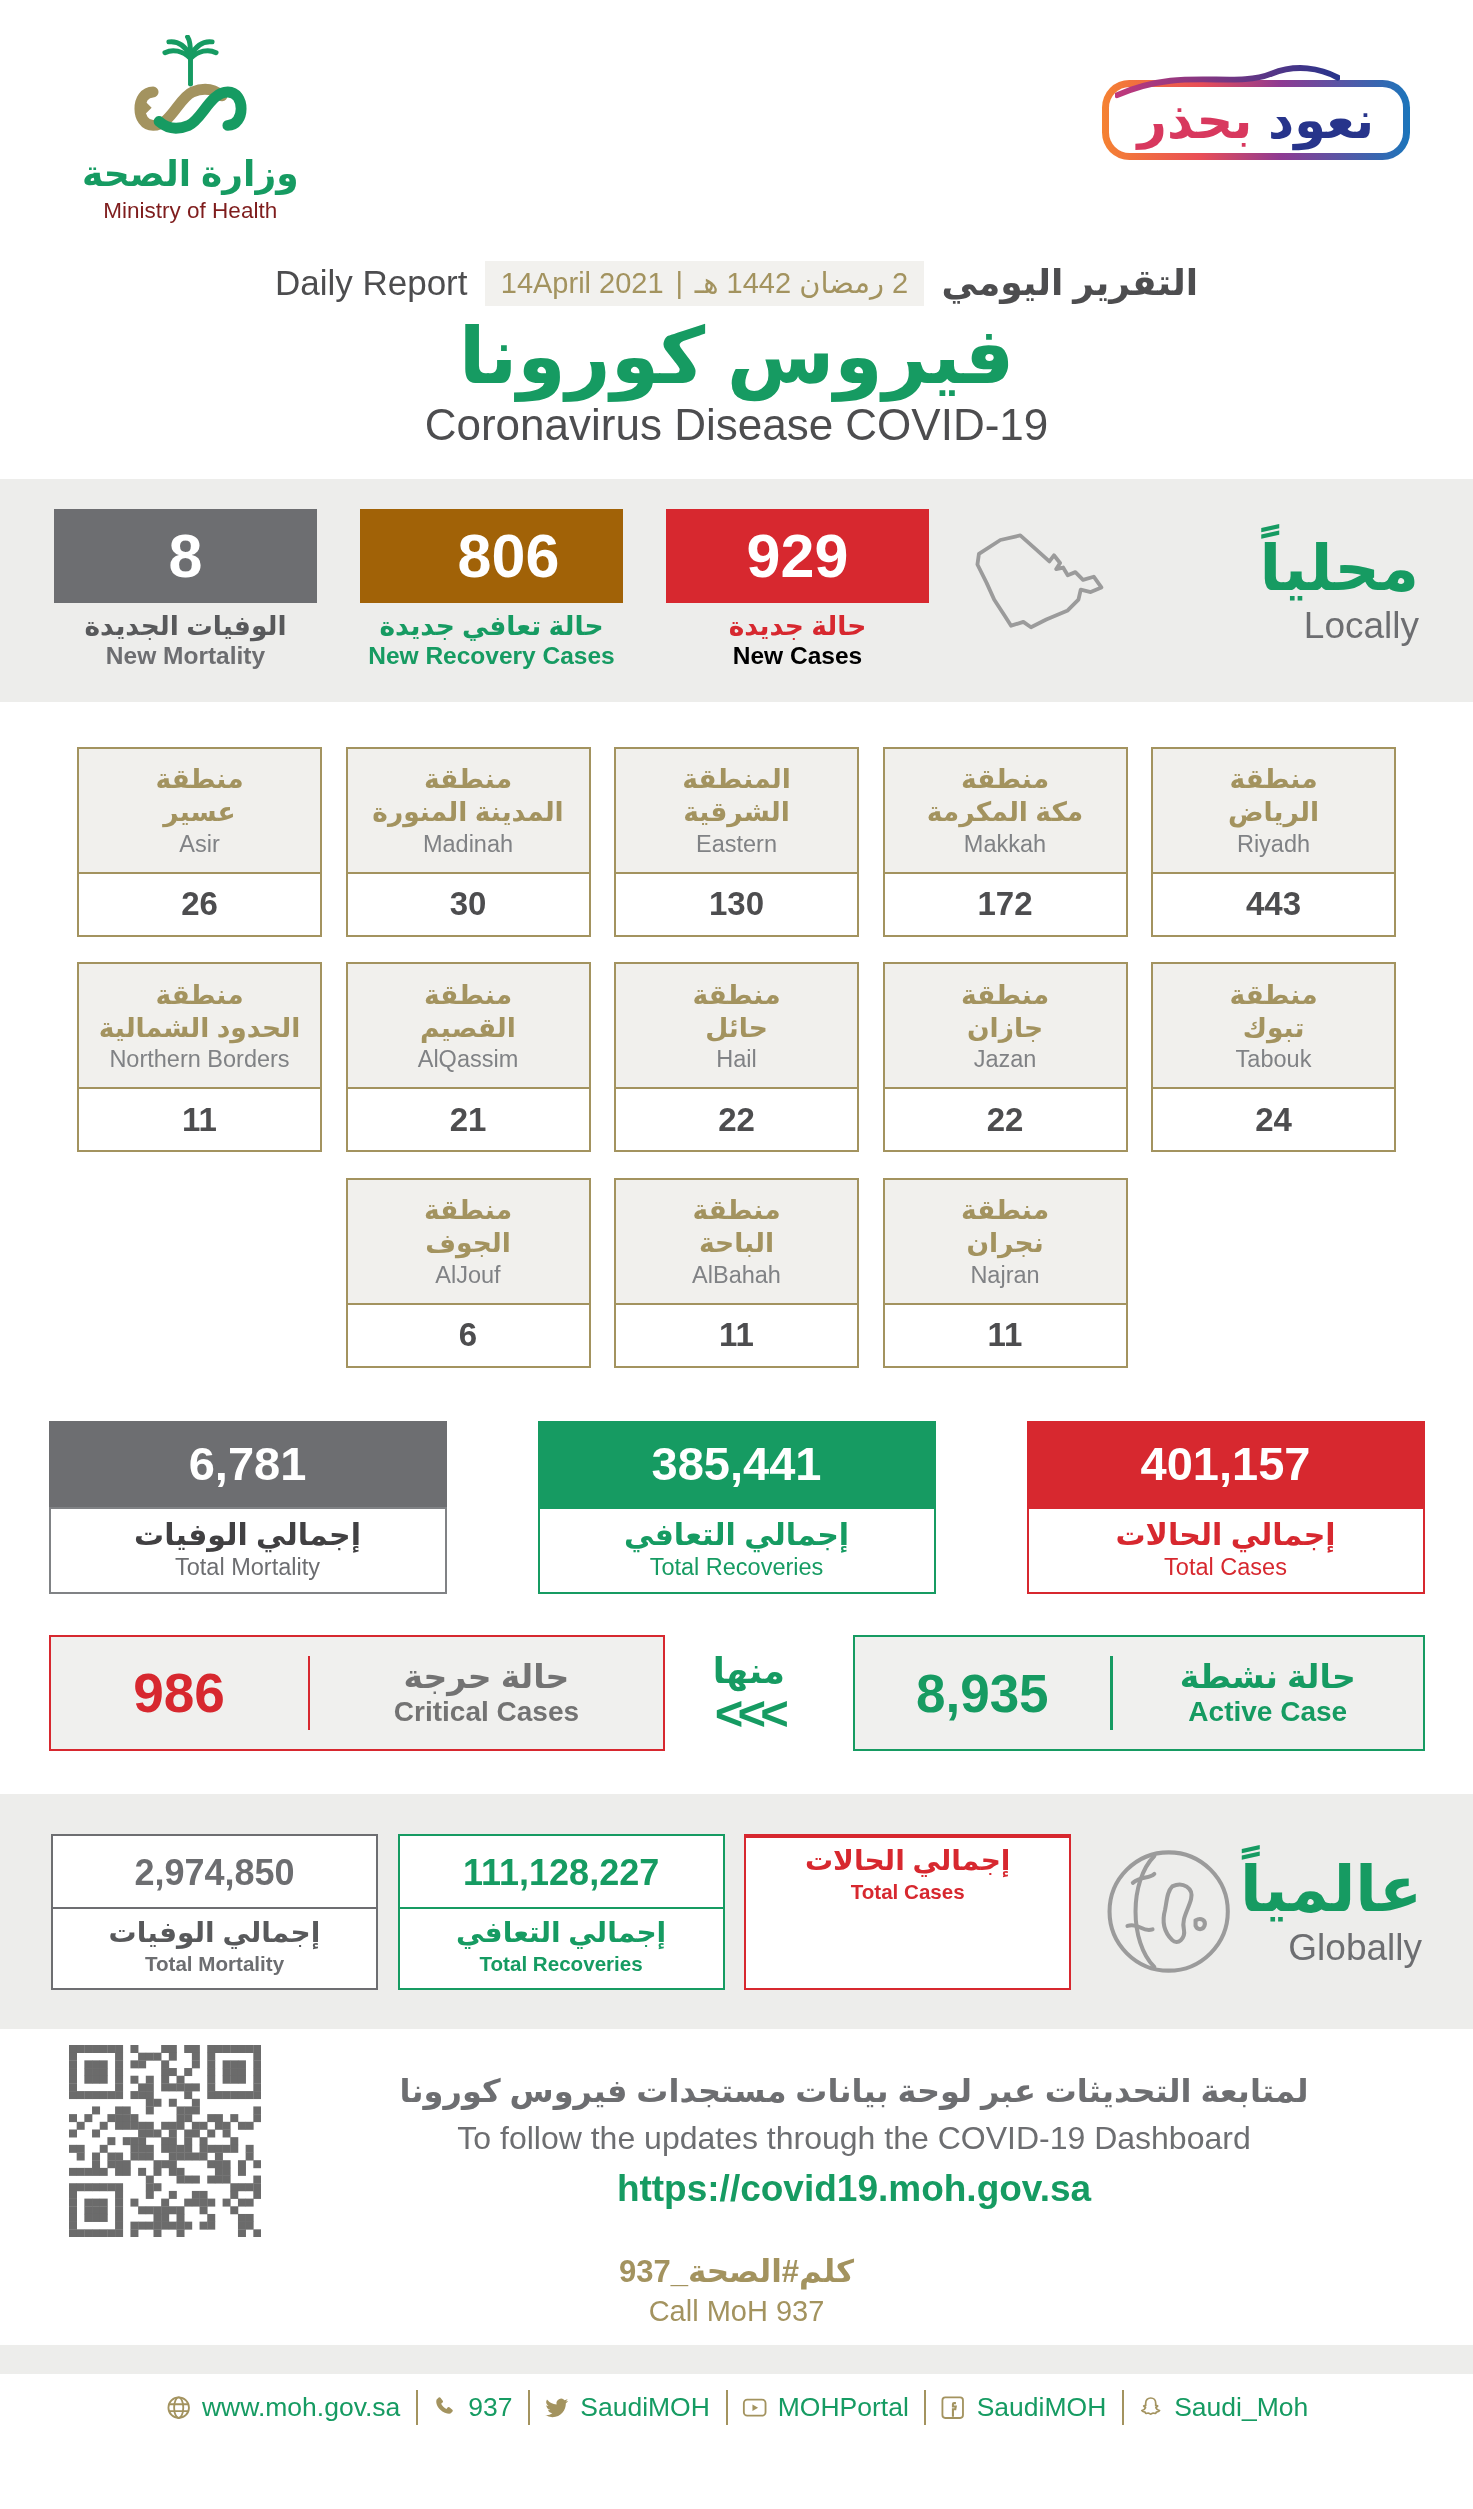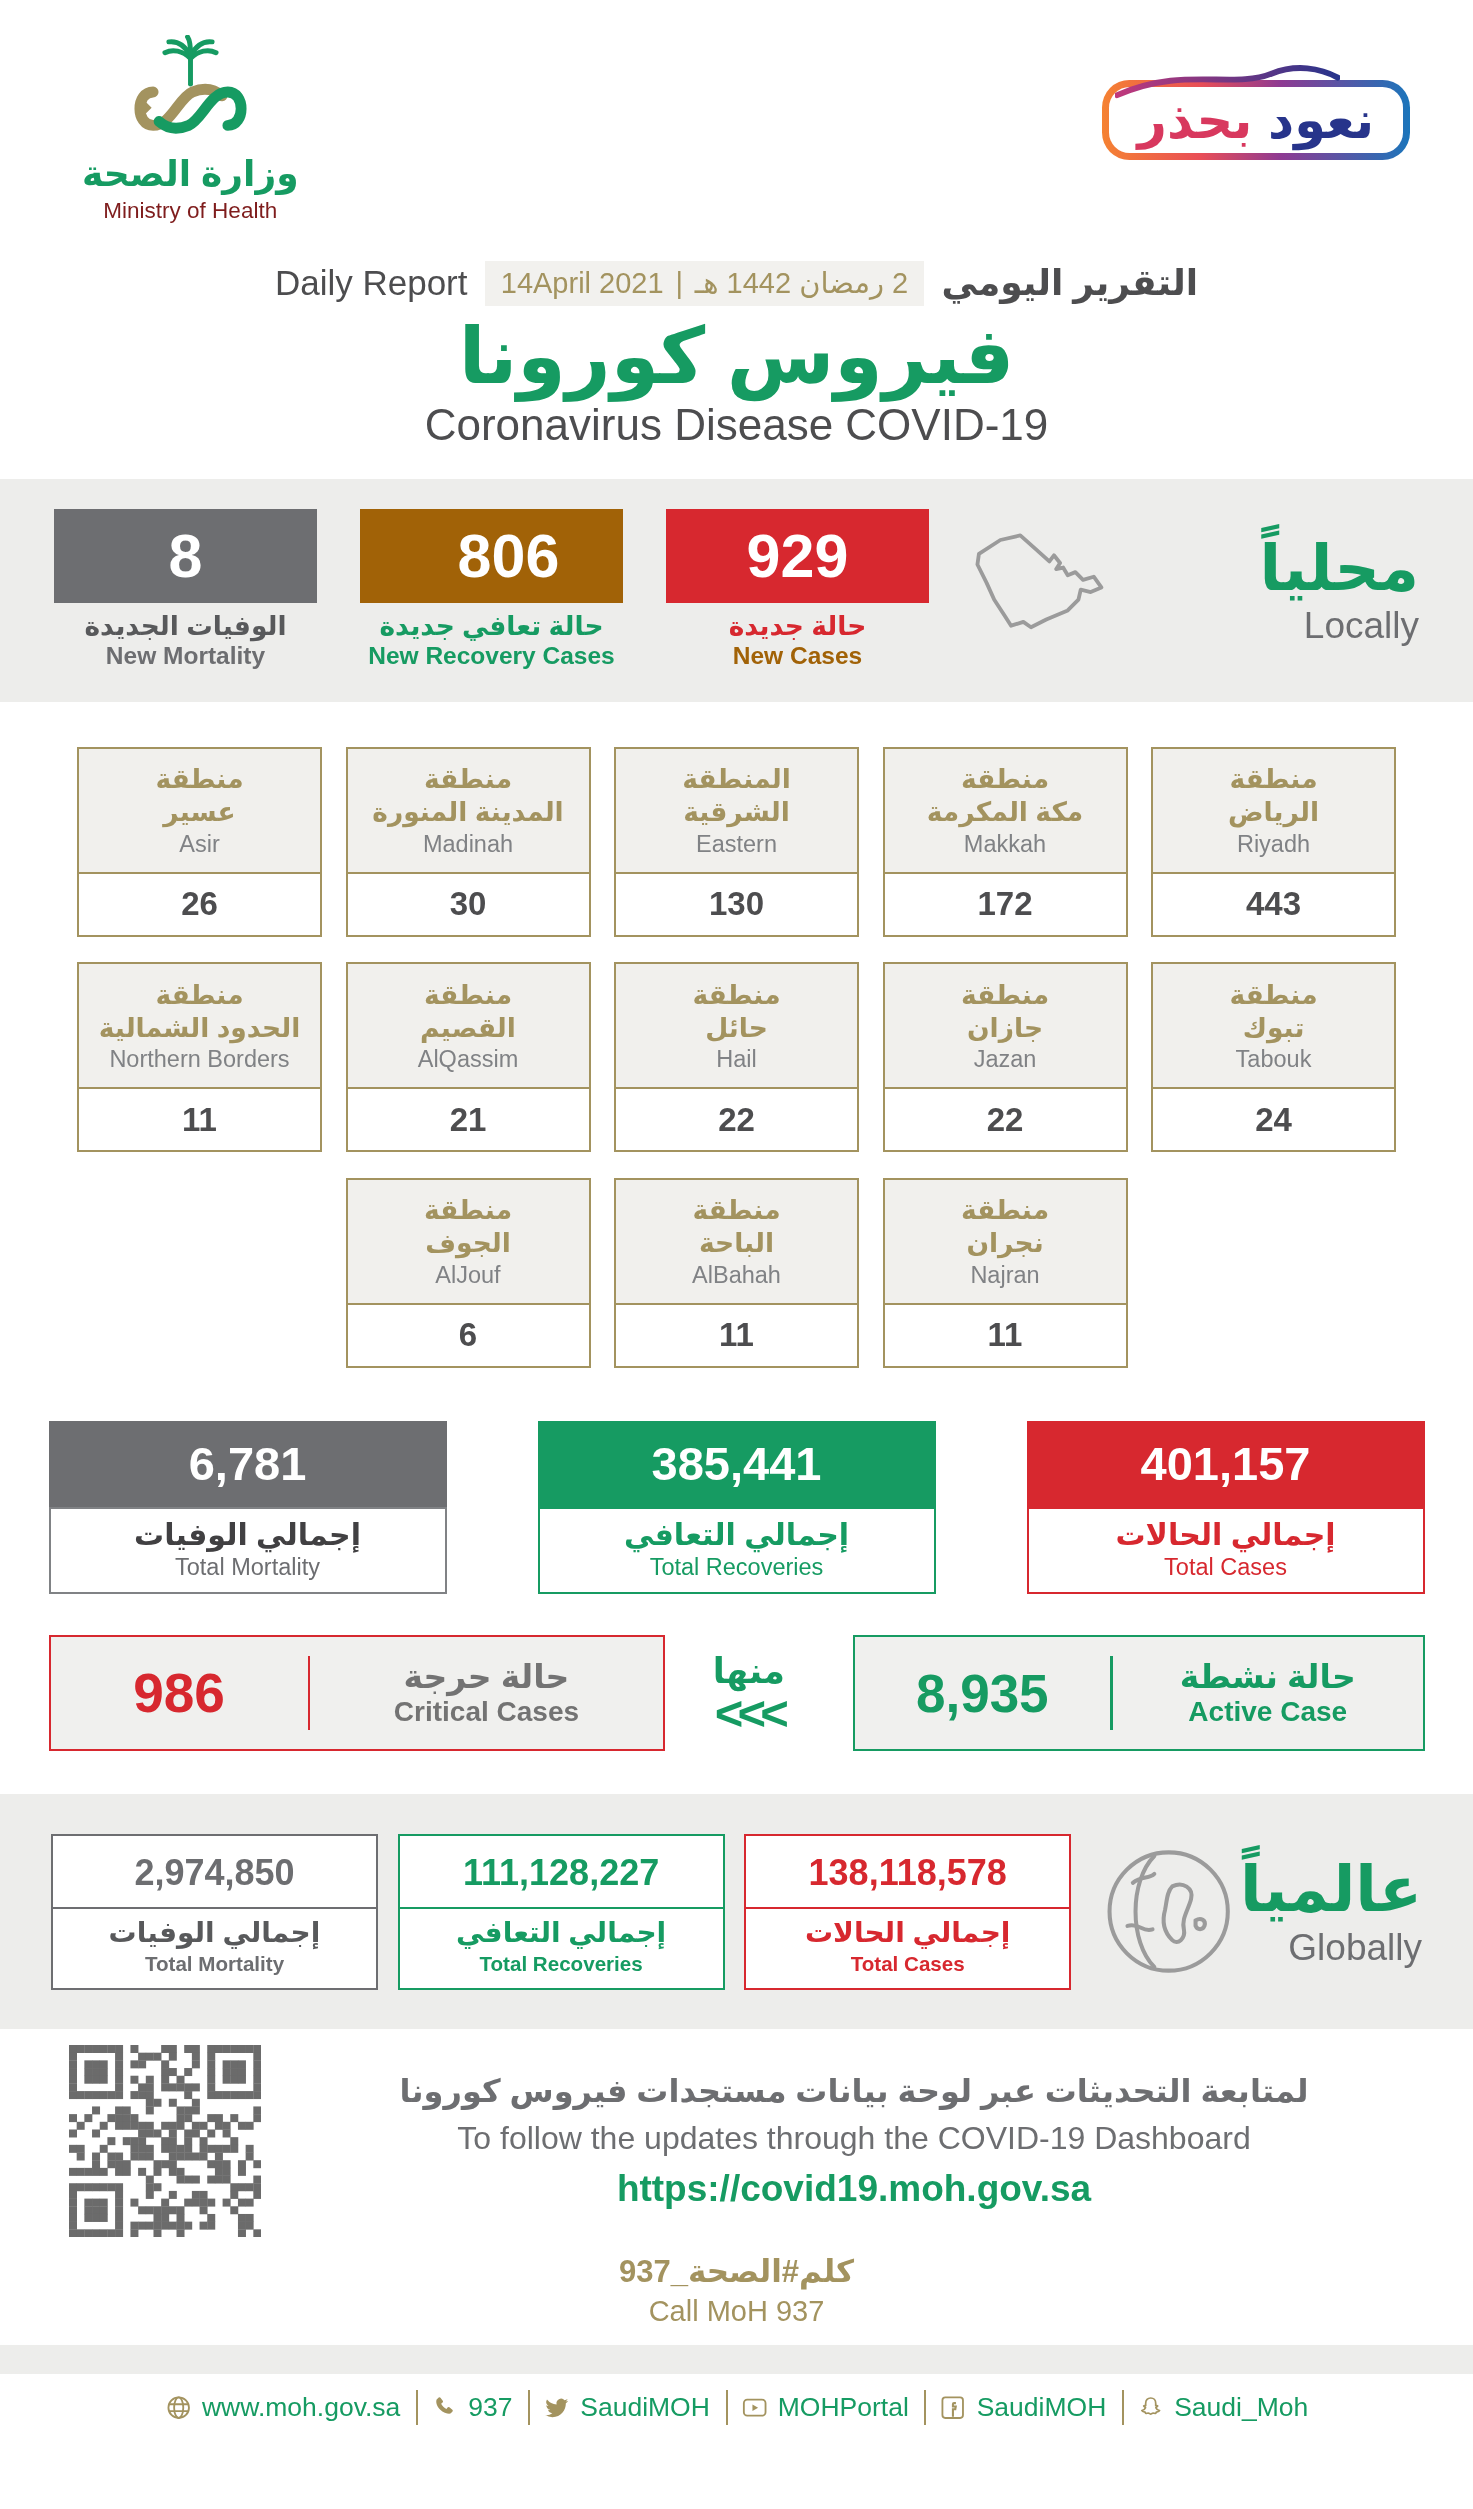--- a/index.html
+++ b/index.html
@@ -172,21 +172,21 @@
           <div class="stat-en" style="color: rgb(109, 110, 113);">New Mortality</div>
         </div>
         <div class="stat">
           <div class="stat-num" style="background: #a16207; padding-left: 34px;">806</div>
           <div class="stat-ar" dir="rtl" style="color: rgb(22, 155, 98);">حالة تعافي جديدة</div>
           <div class="stat-en" style="color: rgb(22, 155, 98);">New Recovery Cases</div>
         </div>
         <div class="stat">
           <div class="stat-num" style="background: rgb(215, 40, 47);">929</div>
           <div class="stat-ar" dir="rtl" style="color: rgb(215, 40, 47);">حالة جديدة</div>
-          <div class="stat-en" style="color: #a16207;">New Cases</div>
+          <div class="stat-en" style="color: #000000;">New Cases</div>
         </div>
       </div>
     <svg class="ksa-map" viewBox="0 0 230 180">
       <path d="M30 42 L58 24 L84 18 L102 34 L122 52 L128 44 L136 54 L131 62 L140 60 L146 70 L156 66 L166 76 L180 72 L190 86 L176 92 L163 89 L160 102 L146 116 L118 128 L98 138 L88 131 L72 136 L63 122 L50 102 L40 80 L28 56 Z" fill="none" stroke="#9b9b9b" stroke-width="5" stroke-linejoin="round"></path>
     </svg>
     <div class="band-heading">
       <div class="h-ar" dir="rtl">محلياً</div>
       <div class="h-en">Locally</div>
     </div>
   </div>
@@ -359,21 +359,20 @@
           <div class="gtotal-ar" dir="rtl" style="color: rgb(88, 89, 91);">إجمالي الوفيات</div>
           <div class="gtotal-en" style="color: rgb(109, 110, 113);">Total Mortality</div>
         </div>
         <div class="gtotal" style="border-color: rgb(22, 155, 98);">
           <div class="gtotal-num" style="color: rgb(22, 155, 98);">111,128,227</div>
           <div class="gtotal-rule" style="background: rgb(22, 155, 98);"></div>
           <div class="gtotal-ar" dir="rtl" style="color: rgb(22, 155, 98);">إجمالي التعافي</div>
           <div class="gtotal-en" style="color: rgb(22, 155, 98);">Total Recoveries</div>
         </div>
         <div class="gtotal" style="border-color: rgb(215, 40, 47);">
-          <div class="gtotal-num" style="color: rgb(215, 40, 47);">138,118,578</div>
           <div class="gtotal-rule" style="background: rgb(215, 40, 47);"></div>
           <div class="gtotal-ar" dir="rtl" style="color: rgb(215, 40, 47);">إجمالي الحالات</div>
           <div class="gtotal-en" style="color: rgb(215, 40, 47);">Total Cases</div>
         </div>
       </div>
     <svg class="globe" viewBox="0 0 160 160">
       <g stroke="#9b9b9b" stroke-width="4.5" fill="none" stroke-linecap="round">
         <circle cx="80" cy="80" r="66"></circle>
         <path d="M64 18 C36 46 36 114 64 142"></path>
         <path d="M40 48 C50 40 58 44 64 38 M34 96 C48 92 50 104 62 100"></path>

